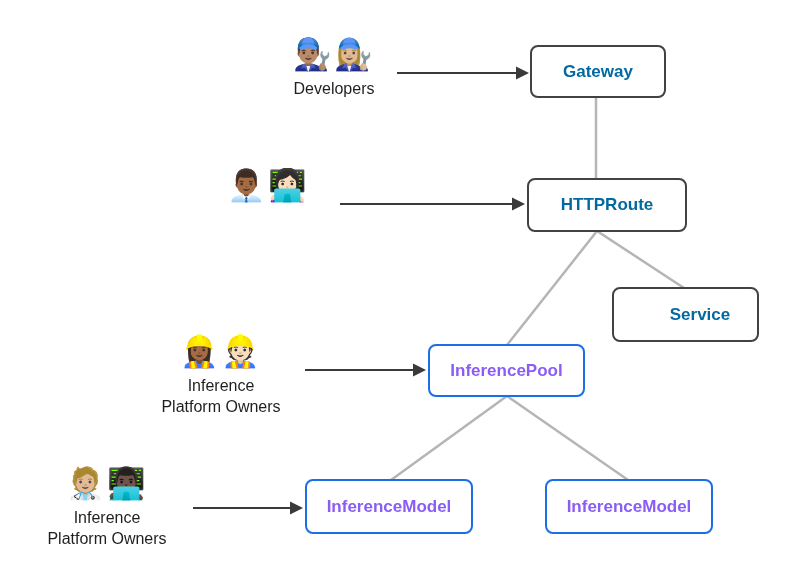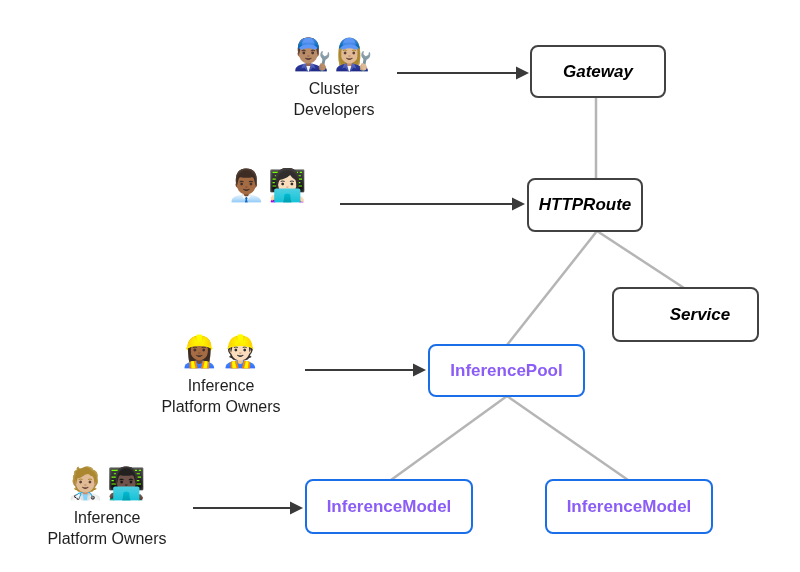--- a/index.html
+++ b/index.html
@@ -42,29 +42,28 @@
     align-items: center;
     justify-content: center;
     background: #ffffff;
     border-radius: 8px;
     font-weight: bold;
     font-size: 17px;
     box-sizing: border-box;
   }
   .node.dark {
     border: 2.5px solid #424242;
-    color: #000000;
-    font-style: italic;
+    color: #0369a1;
   }
   .node.blue {
     border: 2px solid #1a6ee8;
     color: #8b5cf6;
   }
   #node-gateway            { left: 530px; top: 45px;  width: 136px; height: 53px; }
-  #node-httproute          { left: 527px; top: 178px; width: 116px; height: 54px; }
+  #node-httproute          { left: 527px; top: 178px; width: 160px; height: 54px; }
   #node-service            { left: 612px; top: 287px; width: 147px; height: 55px; padding-left: 29px; }
   #node-inferencepool      { left: 428px; top: 344px; width: 157px; height: 53px; }
   #node-inferencemodel-l   { left: 305px; top: 479px; width: 168px; height: 55px; }
   #node-inferencemodel-r   { left: 545px; top: 479px; width: 168px; height: 55px; }
   .persona {
     position: absolute;
     width: 190px;
     text-align: center;
     color: #1f1f1f;
   }
@@ -130,21 +129,20 @@
   <div class="node blue" id="node-inferencemodel-l">
     <span>InferenceModel</span>
   </div>
   <div class="node blue" id="node-inferencemodel-r">
     <span>InferenceModel</span>
   </div>
 
   <div class="persona" id="persona-cluster-operators">
     <div class="emojis"><span>👨🏽‍🔧</span><span>👩🏼‍🔧</span></div>
     <div class="label">
-      <div>Cluster</div>
       <div>Developers</div>
     </div>
   </div>
 
   <div class="persona" id="persona-application-developers">
     <div class="emojis"><span>👨🏾‍💼</span><span>👩🏻‍💻</span></div>
   </div>
 
   <div class="persona" id="persona-inference-platform-owners">
     <div class="emojis"><span>👷🏾‍♀️</span><span>👷🏻</span></div>

